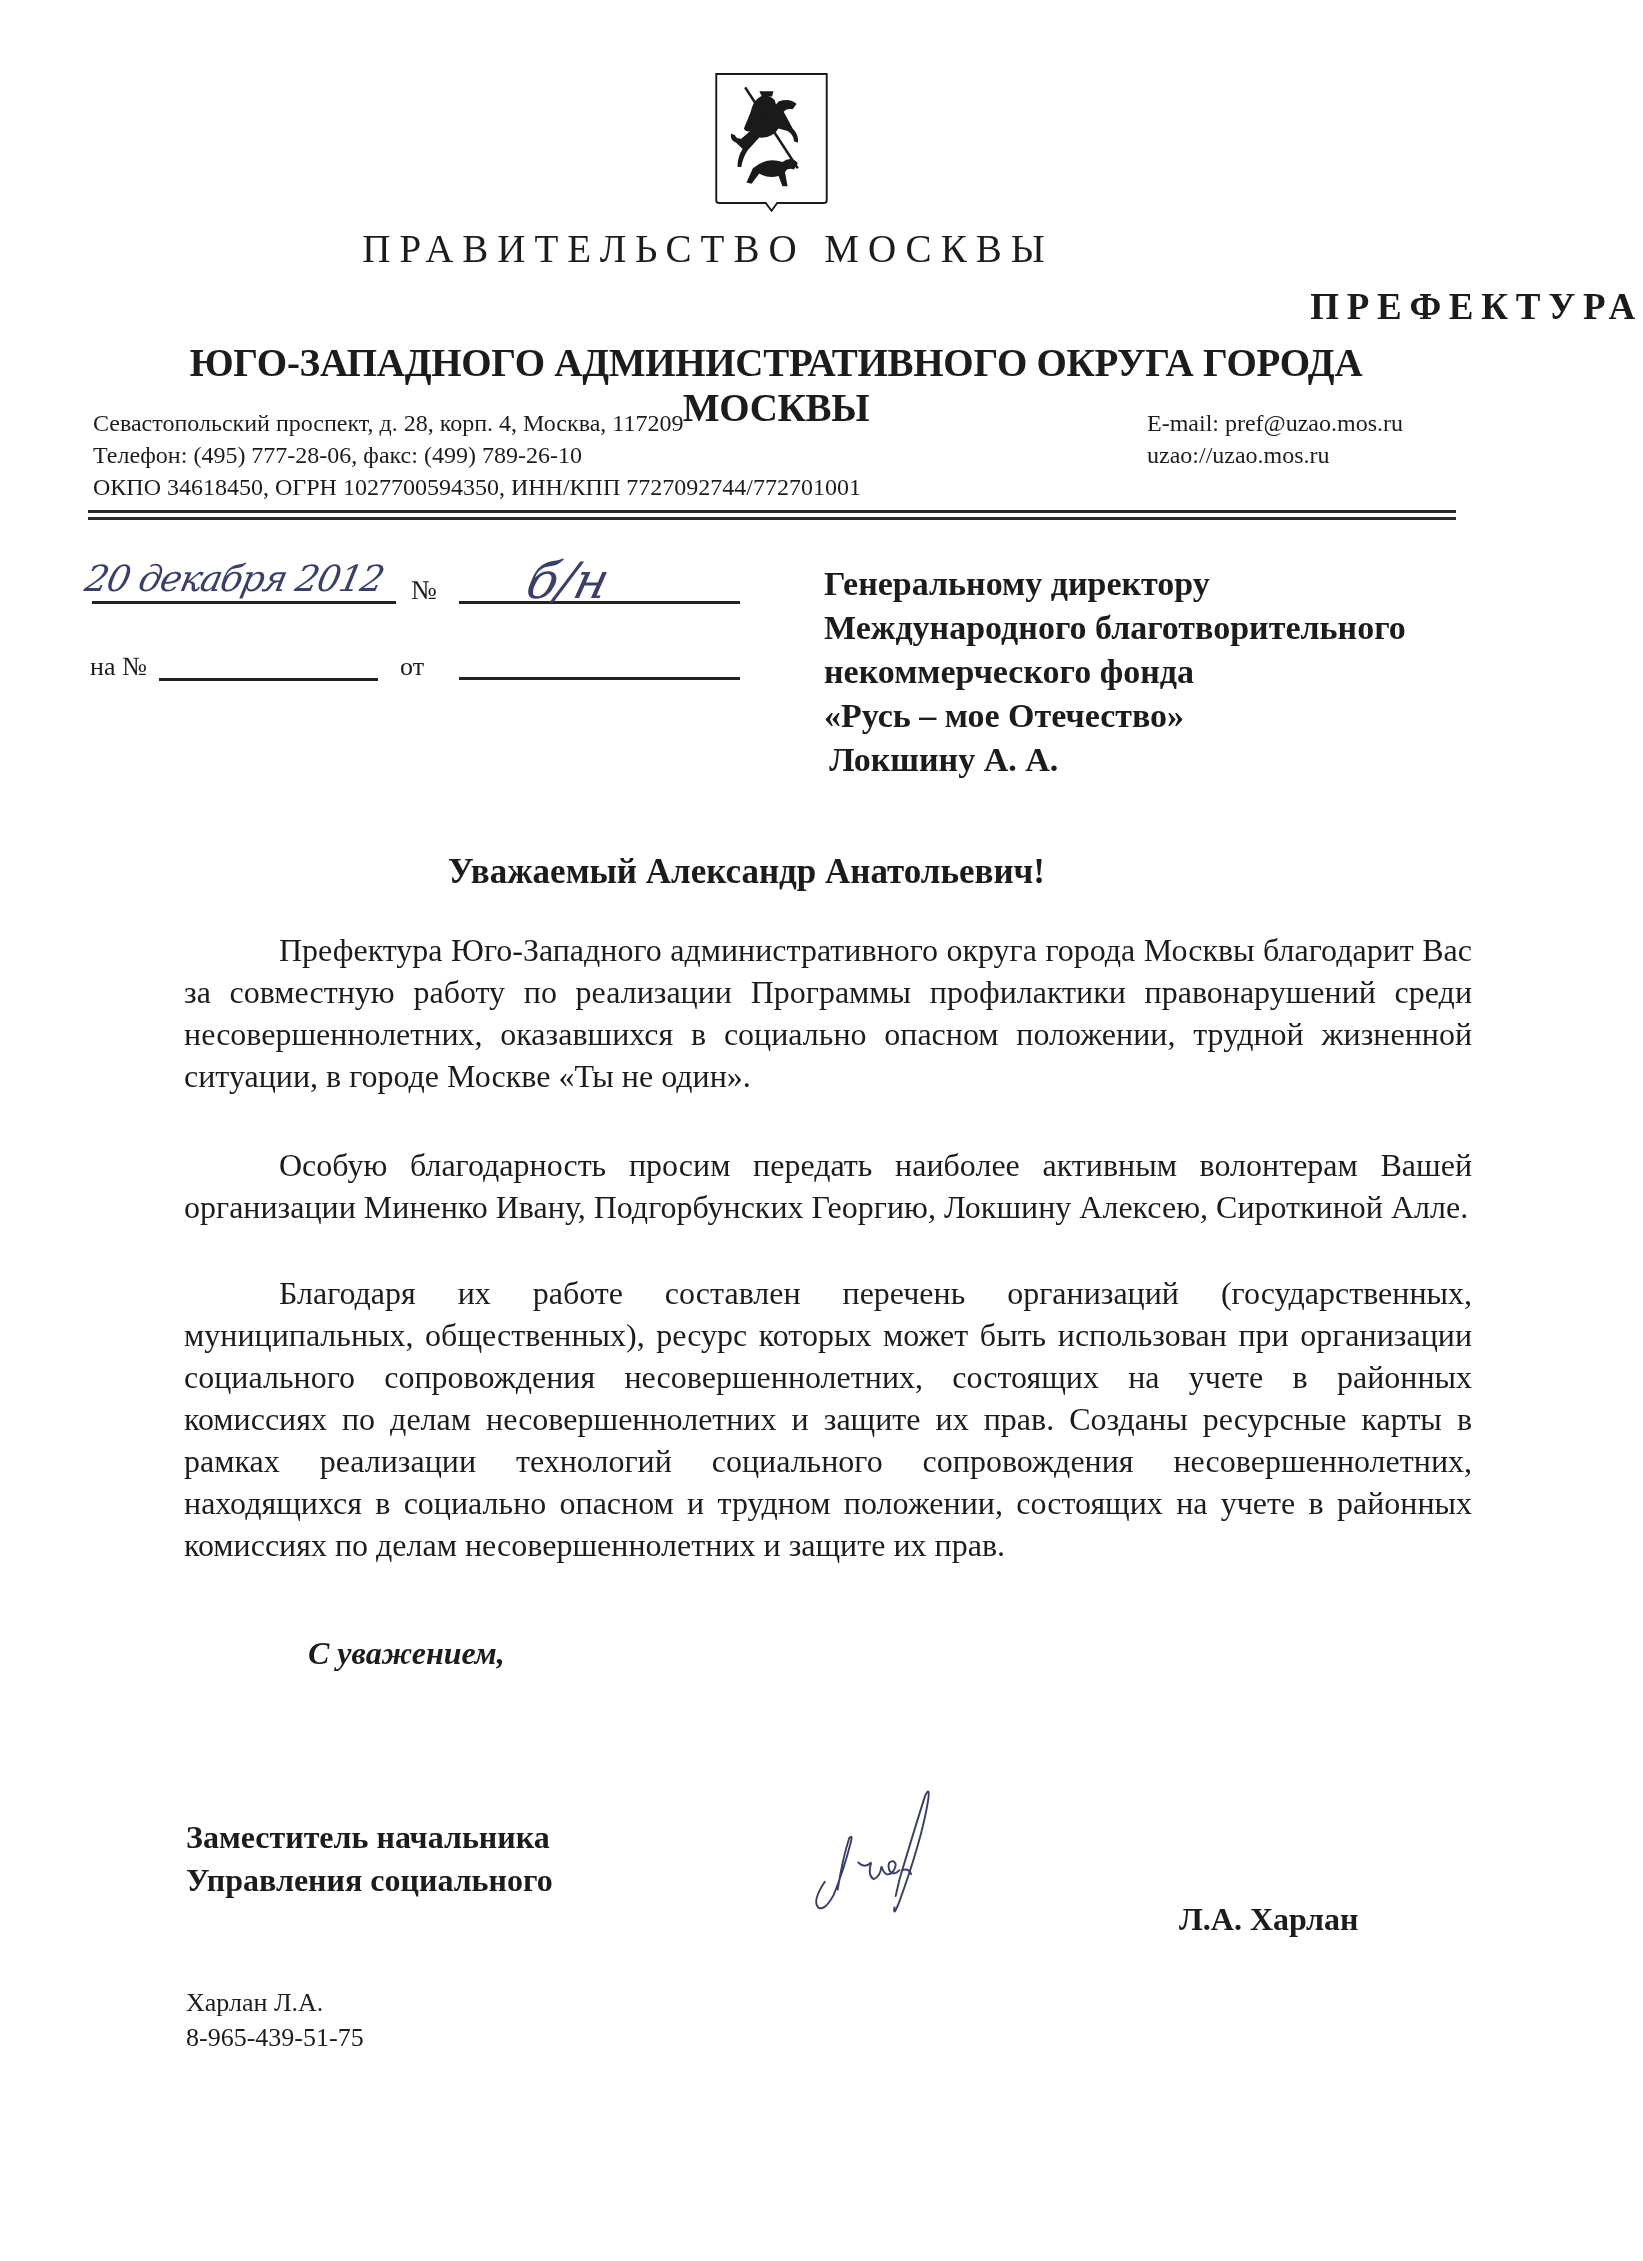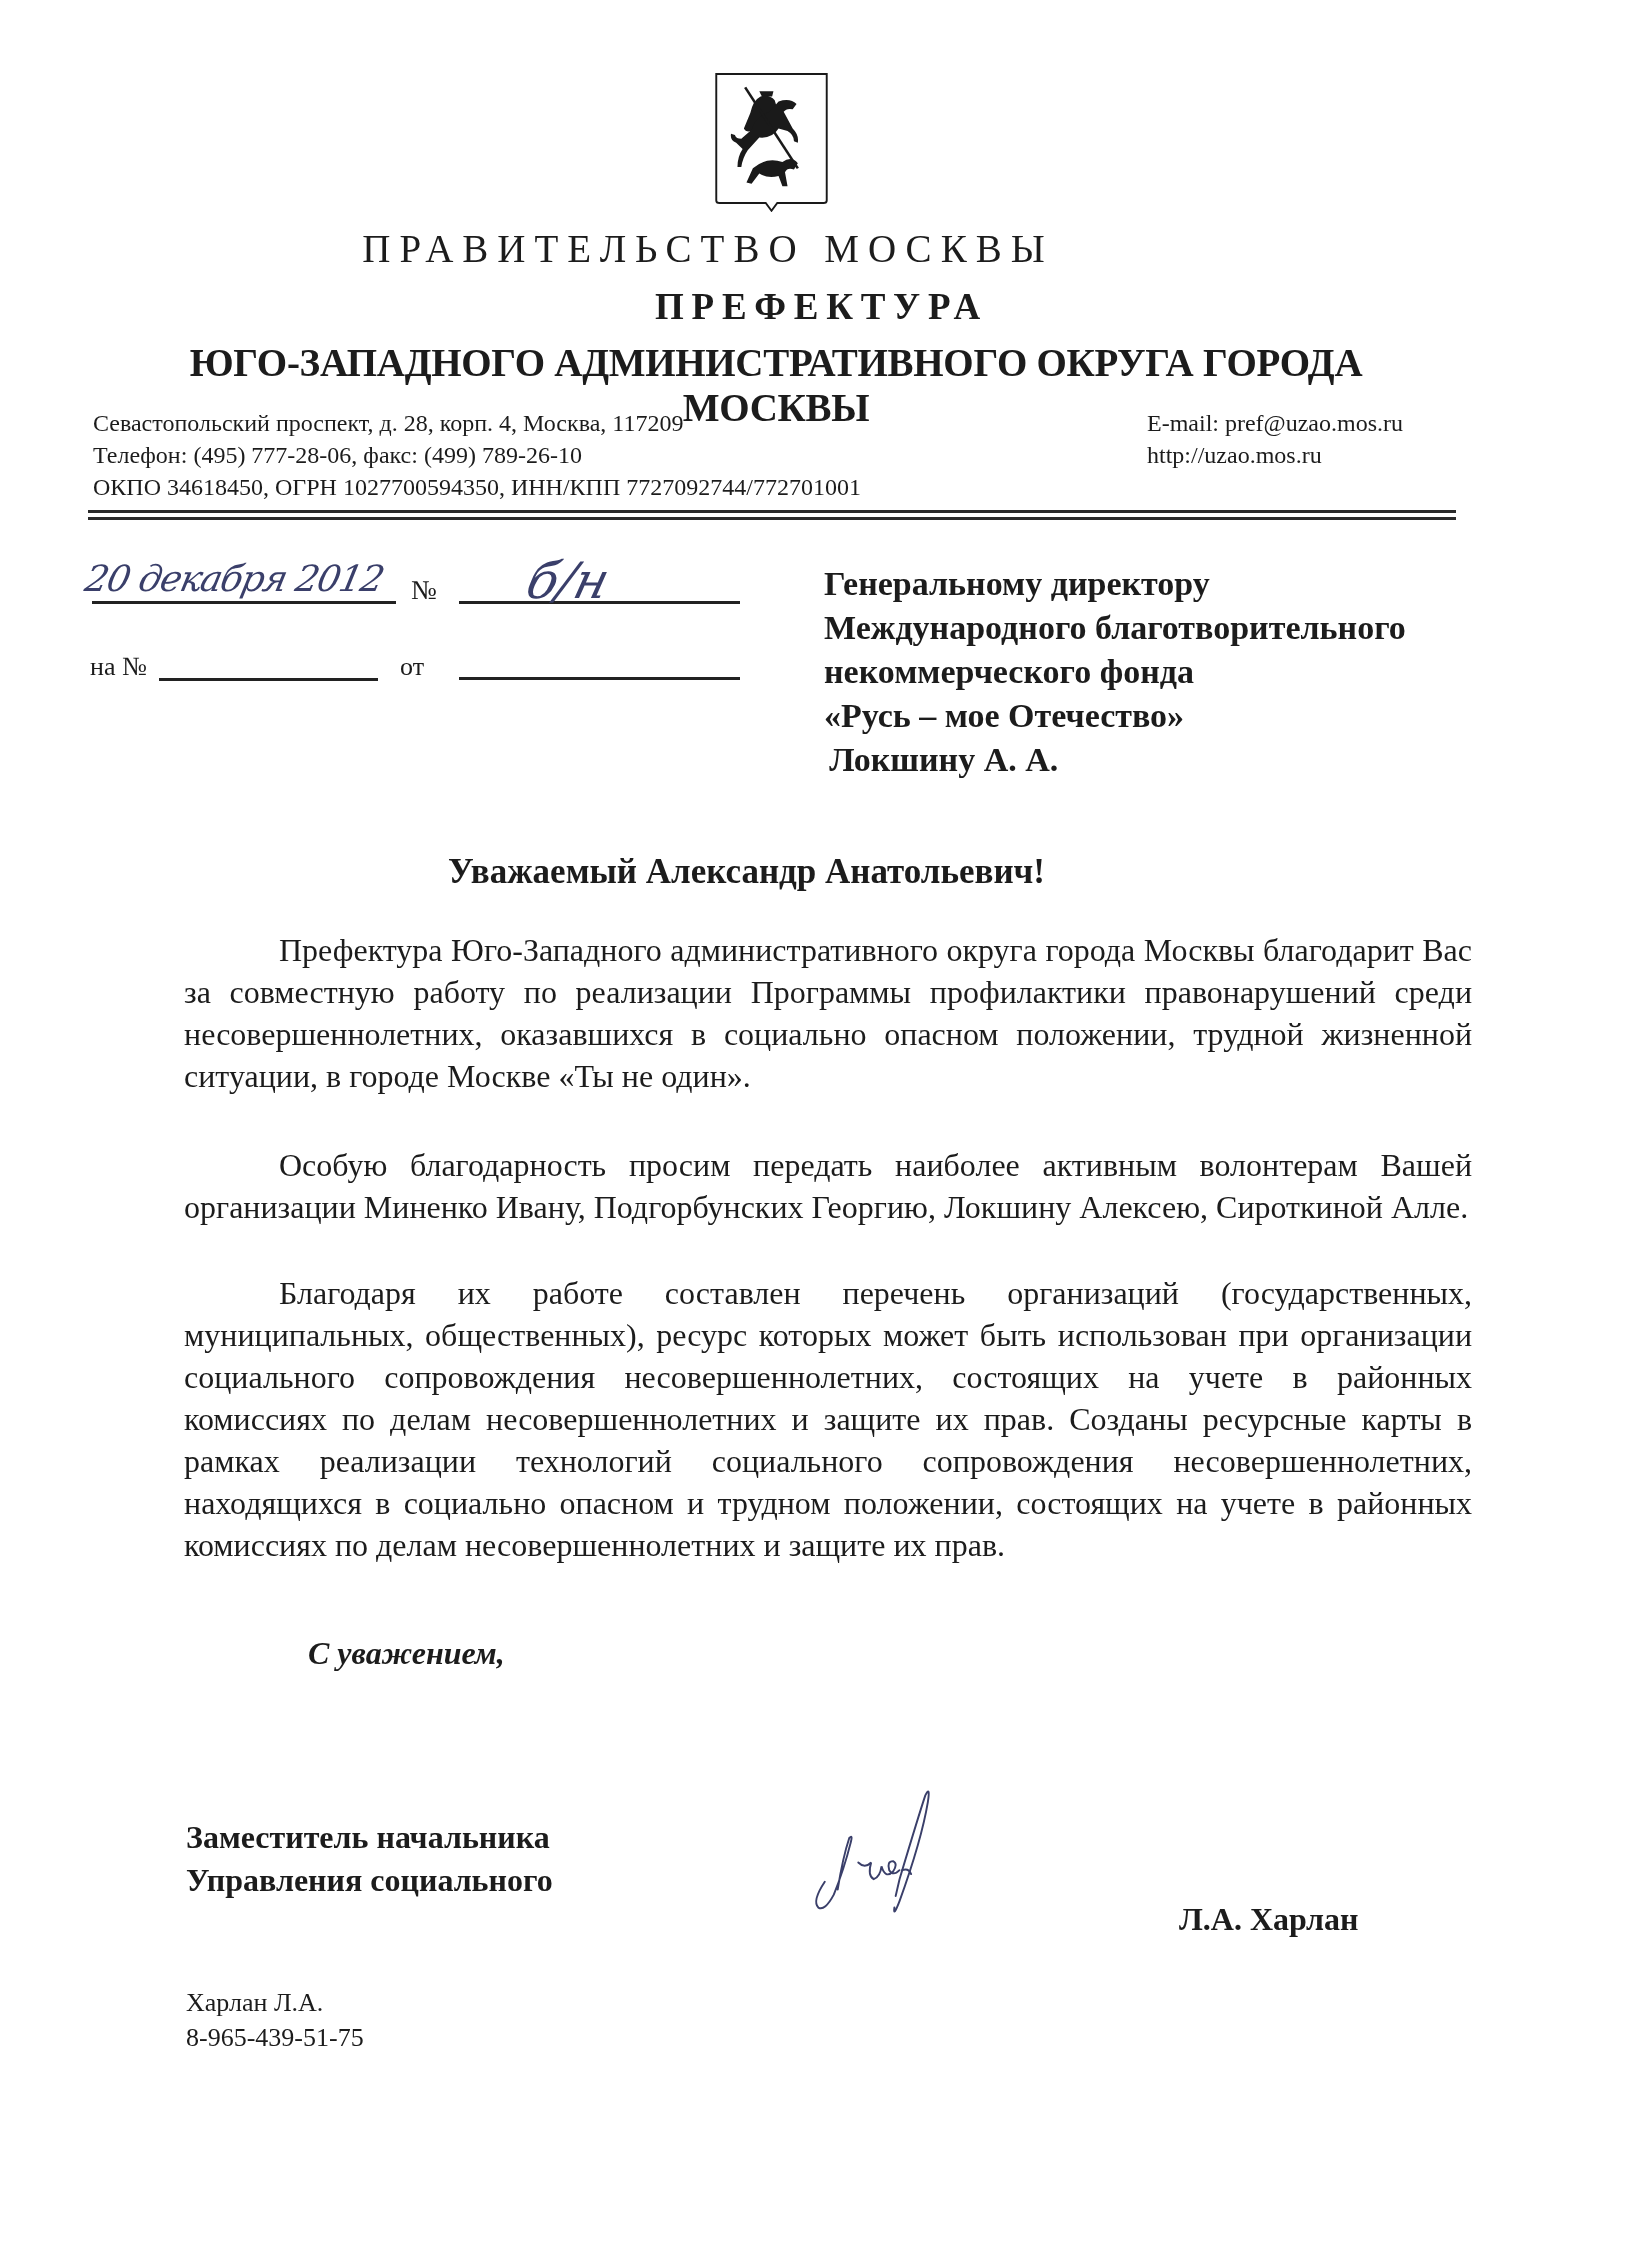--- a/index.html
+++ b/index.html
@@ -7,21 +7,21 @@
     width: 1643px; height: 2261px; position: relative; overflow: hidden;
     font-family: "Liberation Serif", "DejaVu Serif", serif; color: #1c1c1c;
   }
   .abs { position: absolute; }
 
   
   #crest { left: 714px; top: 72px; width: 115px; height: 140px; }
 
   
   .hdr-gov { left: 0; width: 1416px; top: 226px; text-align: center; font-size: 39px; letter-spacing: 9px; font-weight: normal; }
-  .hdr-pref { left: 0; width: 1643px; top: 285px; text-align: center; font-size: 37px; letter-spacing: 7.7px; font-weight: bold; }
+  .hdr-pref { left: 0; width: 1643px; top: 285px; text-align: right; font-size: 37px; letter-spacing: 7.7px; font-weight: bold; }
   .hdr-okrug { left: 93px; width: 1366px; top: 340px; text-align: center; font-size: 39px; font-weight: bold; letter-spacing: -0.3px; }
 
   .contact { font-size: 24px; line-height: 32px; }
   .contact-left { left: 93px; top: 407px; }
   .contact-right { left: 1147px; top: 407px; }
 
   .rule { left: 88px; width: 1368px; height: 3.2px; background: #2a2a2a; }
   .rule1 { top: 510px; }
   .rule2 { top: 517px; }
 
@@ -76,21 +76,21 @@
 <div class="abs hdr-pref">ПРЕФЕКТУРА</div>
 <div class="abs hdr-okrug">ЮГО-ЗАПАДНОГО АДМИНИСТРАТИВНОГО ОКРУГА ГОРОДА МОСКВЫ</div>
 
 <div class="abs contact contact-left">
   <div>Севастопольский проспект, д. 28, корп. 4, Москва, 117209</div>
   <div>Телефон: (495) 777-28-06, факс: (499) 789-26-10</div>
   <div>ОКПО 34618450, ОГРН 1027700594350, ИНН/КПП 7727092744/772701001</div>
 </div>
 <div class="abs contact contact-right">
   <div>E-mail: pref@uzao.mos.ru</div>
-  <div>http://uzao.mos.ru</div>
+  <div>uzao://uzao.mos.ru</div>
 </div>
 
 <div class="abs rule rule1"></div>
 <div class="abs rule rule2"></div>
 
 <div class="abs reg-line" style="left:92px; top:601px; width:304px;"></div>
 <div class="abs reg-line" style="left:459px; top:601px; width:281px;"></div>
 <div class="abs reg-line" style="left:159px; top:678px; width:219px;"></div>
 <div class="abs reg-line" style="left:459px; top:677px; width:281px;"></div>
 

